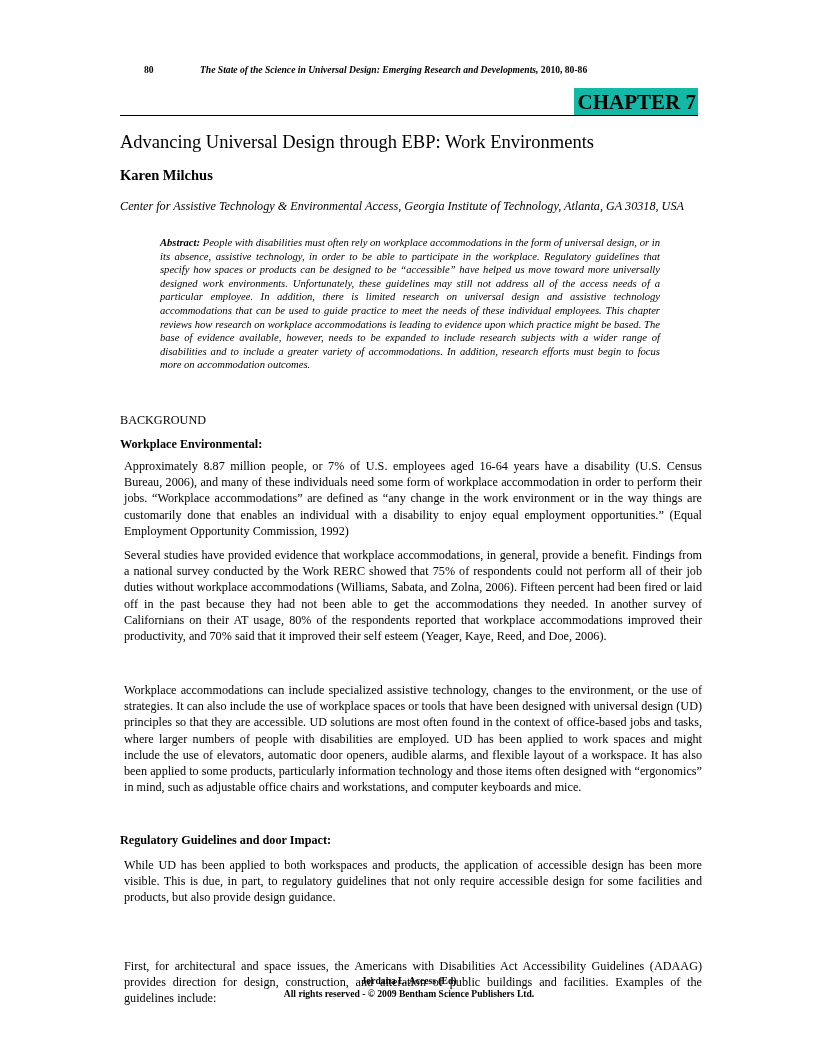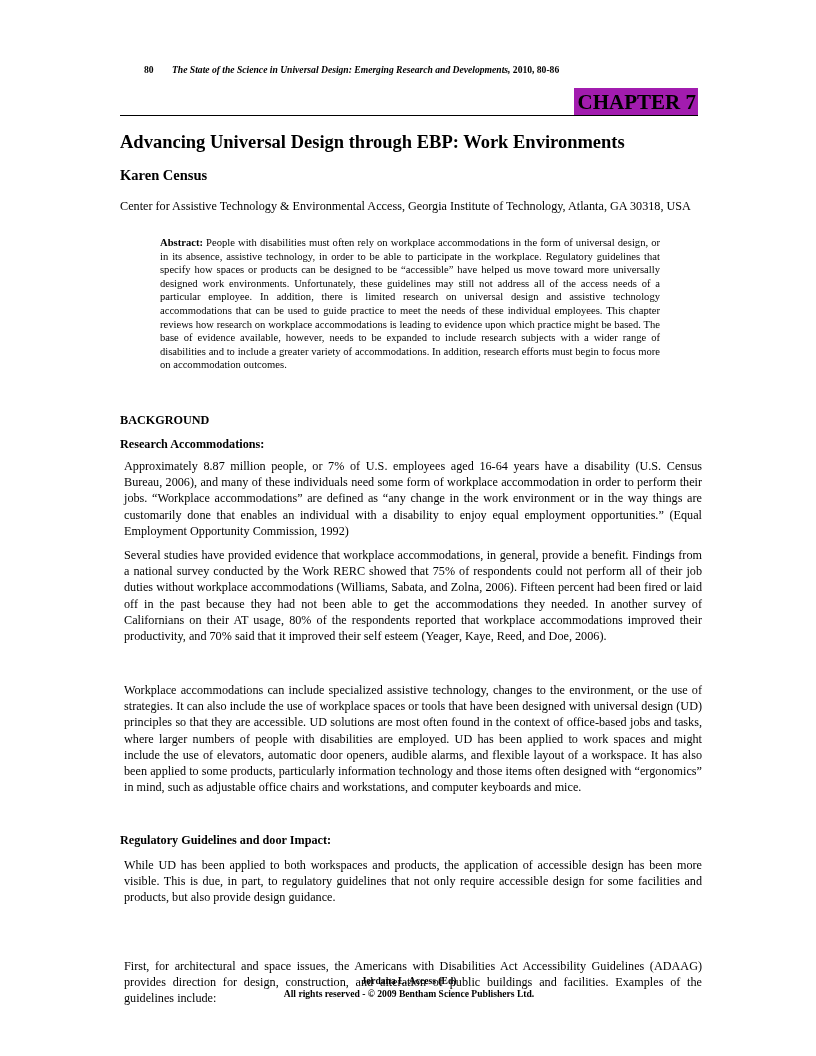--- a/index.html
+++ b/index.html
@@ -1,56 +1,56 @@
 <!DOCTYPE html>
 <html><head>
   <meta charset="utf-8">
   <style>
     html, body { margin: 0; padding: 0; background: #ffffff; }
     body { width: 816px; height: 1056px; position: relative; overflow: hidden; font-family: "Liberation Serif", serif; color: #000; }
     .page { position: absolute; left: 120px; top: 0; width: 578px; }
     .running-head { position: absolute; top: 64px; left: 0; width: 578px; font-size: 9.6px; font-weight: bold; }
     .running-head .pnum { position: absolute; left: 0; top: 0; margin-left: 24px; }
-    .running-head .jtitle { position: absolute; left: 52px; top: 0; font-style: italic; }
+    .running-head .jtitle { position: absolute; left: 80px; top: 0; font-style: italic; }
     .running-head .jtitle .plain { font-style: normal; }
     .chapter-wrap { position: absolute; top: 88px; right: 0; text-align: right; }
-    .chapter { display: inline-block; background: #a21caf; font-size: 21px; font-weight: bold; padding: 1px 2px 0 4px; line-height: 26px; }
+    .chapter { display: inline-block; background: #14b8a6; font-size: 21px; font-weight: bold; padding: 1px 2px 0 4px; line-height: 26px; }
     .rule { position: absolute; top: 115px; left: 0; width: 578px; height: 1px; background: #000; }
-    .title { position: absolute; top: 132px; left: 0; font-size: 18.5px; font-weight: bold; white-space: nowrap; }
+    .title { position: absolute; top: 132px; left: 0; font-size: 18.5px; font-weight: normal; white-space: nowrap; }
     .author { position: absolute; top: 167px; left: 0; font-size: 14.5px; font-weight: bold; }
-    .affil { position: absolute; top: 198px; left: 0; width: 578px; font-size: 12.2px; line-height: 16px; }
-    .abstract { position: absolute; top: 236px; left: 40px; width: 500px; font-size: 10.6px; line-height: 13.6px; text-align: justify; }
+    .affil { position: absolute; top: 198px; left: 0; width: 578px; font-size: 12.2px; font-style: italic; line-height: 16px; }
+    .abstract { position: absolute; top: 236px; left: 40px; width: 500px; font-size: 10.6px; line-height: 13.6px; text-align: justify; font-style: italic; }
     .abstract b { font-weight: bold; }
-    .h-bg { position: absolute; top: 413px; left: 0; font-size: 12.2px; font-weight: bold; }
+    .h-bg { position: absolute; top: 413px; left: 0; font-size: 12.2px; font-weight: normal; }
     .h-sub { position: absolute; font-size: 12.2px; font-weight: bold; }
     .para { position: absolute; left: 4px; width: 578px; font-size: 12.2px; line-height: 16.2px; text-align: justify; }
     .footer { position: absolute; top: 975px; left: 0; width: 578px; text-align: center; font-size: 9.6px; font-weight: bold; line-height: 12.5px; }
   </style>
 </head>
 <body>
 
 <div class="page">
   <div class="running-head">
     <span class="pnum">80</span>
     <span class="jtitle"><span>The State of the Science in Universal Design: Emerging Research and Developments,</span><span class="plain"> 2010, 80-86</span></span>
   </div>
 
   <div class="chapter-wrap">
     <span class="chapter">CHAPTER 7</span>
   </div>
   <div class="rule"></div>
 
   <div class="title">Advancing Universal Design through EBP: Work Environments</div>
-  <div class="author">Karen Census</div>
+  <div class="author">Karen Milchus</div>
   <div class="affil">Center for Assistive Technology &amp; Environmental Access, Georgia Institute of Technology, Atlanta, GA 30318, USA</div>
 
   <div class="abstract"><b>Abstract:</b><span> People with disabilities must often rely on workplace accommodations in the form of universal design, or in its absence, assistive technology, in order to be able to participate in the workplace. Regulatory guidelines that specify how spaces or products can be designed to be “accessible” have helped us move toward more universally designed work environments. Unfortunately, these guidelines may still not address all of the access needs of a particular employee. In addition, there is limited research on universal design and assistive technology accommodations that can be used to guide practice to meet the needs of these individual employees. This chapter reviews how research on workplace accommodations is leading to evidence upon which practice might be based. The base of evidence available, however, needs to be expanded to include research subjects with a wider range of disabilities and to include a greater variety of accommodations. In addition, research efforts must begin to focus more on accommodation outcomes.</span></div>
 
   <div class="h-bg">BACKGROUND</div>
-  <div class="h-sub" style="top:437px;left:0;">Research Accommodations:</div>
+  <div class="h-sub" style="top:437px;left:0;">Workplace Environmental:</div>
 
   <div class="para" style="top:458px;">Approximately 8.87 million people, or 7% of U.S. employees aged 16-64 years have a disability (U.S. Census Bureau, 2006), and many of these individuals need some form of workplace accommodation in order to perform their jobs. “Workplace accommodations” are defined as “any change in the work environment or in the way things are customarily done that enables an individual with a disability to enjoy equal employment opportunities.” (Equal Employment Opportunity Commission, 1992)</div>
   <div class="para" style="top:547px;">Several studies have provided evidence that workplace accommodations, in general, provide a benefit. Findings from a national survey conducted by the Work RERC showed that 75% of respondents could not perform all of their job duties without workplace accommodations (Williams, Sabata, and Zolna, 2006). Fifteen percent had been fired or laid off in the past because they had not been able to get the accommodations they needed. In another survey of Californians on their AT usage, 80% of the respondents reported that workplace accommodations improved their productivity, and 70% said that it improved their self esteem (Yeager, Kaye, Reed, and Doe, 2006).</div>
   <div class="para" style="top:682px;">Workplace accommodations can include specialized assistive technology, changes to the environment, or the use of strategies. It can also include the use of workplace spaces or tools that have been designed with universal design (UD) principles so that they are accessible. UD solutions are most often found in the context of office-based jobs and tasks, where larger numbers of people with disabilities are employed. UD has been applied to work spaces and might include the use of elevators, automatic door openers, audible alarms, and flexible layout of a workspace. It has also been applied to some products, particularly information technology and those items often designed with “ergonomics” in mind, such as adjustable office chairs and workstations, and computer keyboards and mice.</div>
 
   <div class="h-sub" style="top:833px;left:0;">Regulatory Guidelines and door Impact:</div>
 
   <div class="para" style="top:857px;">While UD has been applied to both workspaces and products, the application of accessible design has been more visible. This is due, in part, to regulatory guidelines that not only require accessible design for some facilities and products, but also provide design guidance.</div>
   <div class="para" style="top:916px;margin-top:42px;">First, for architectural and space issues, the Americans with Disabilities Act Accessibility Guidelines (ADAAG) provides direction for design, construction, and alteration of public buildings and facilities. Examples of the guidelines include:</div>
 

